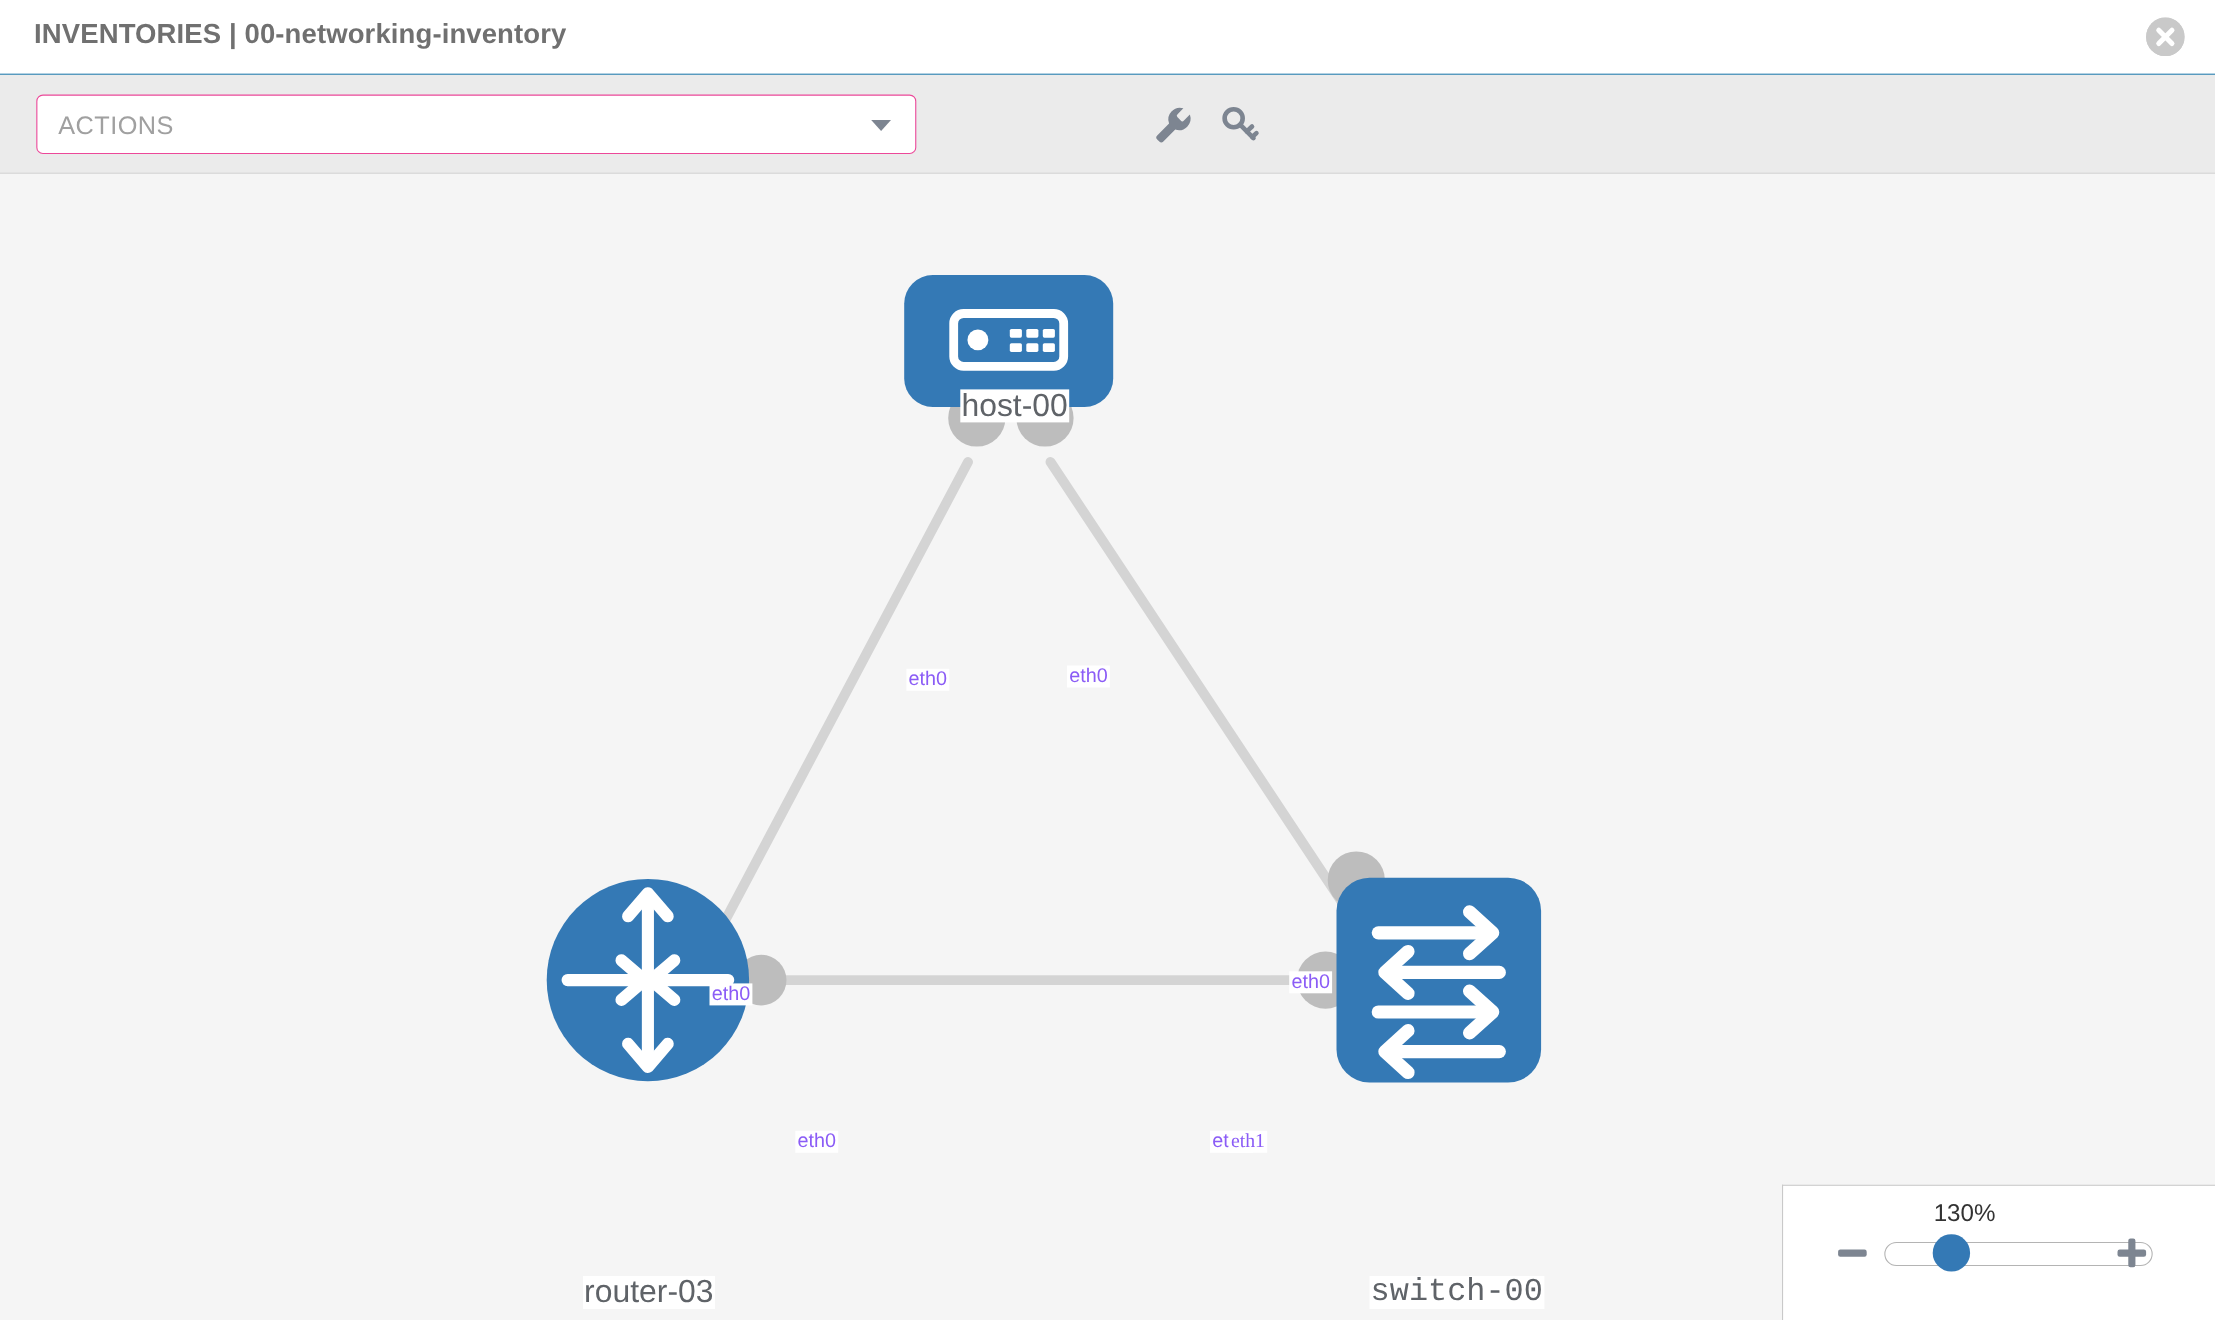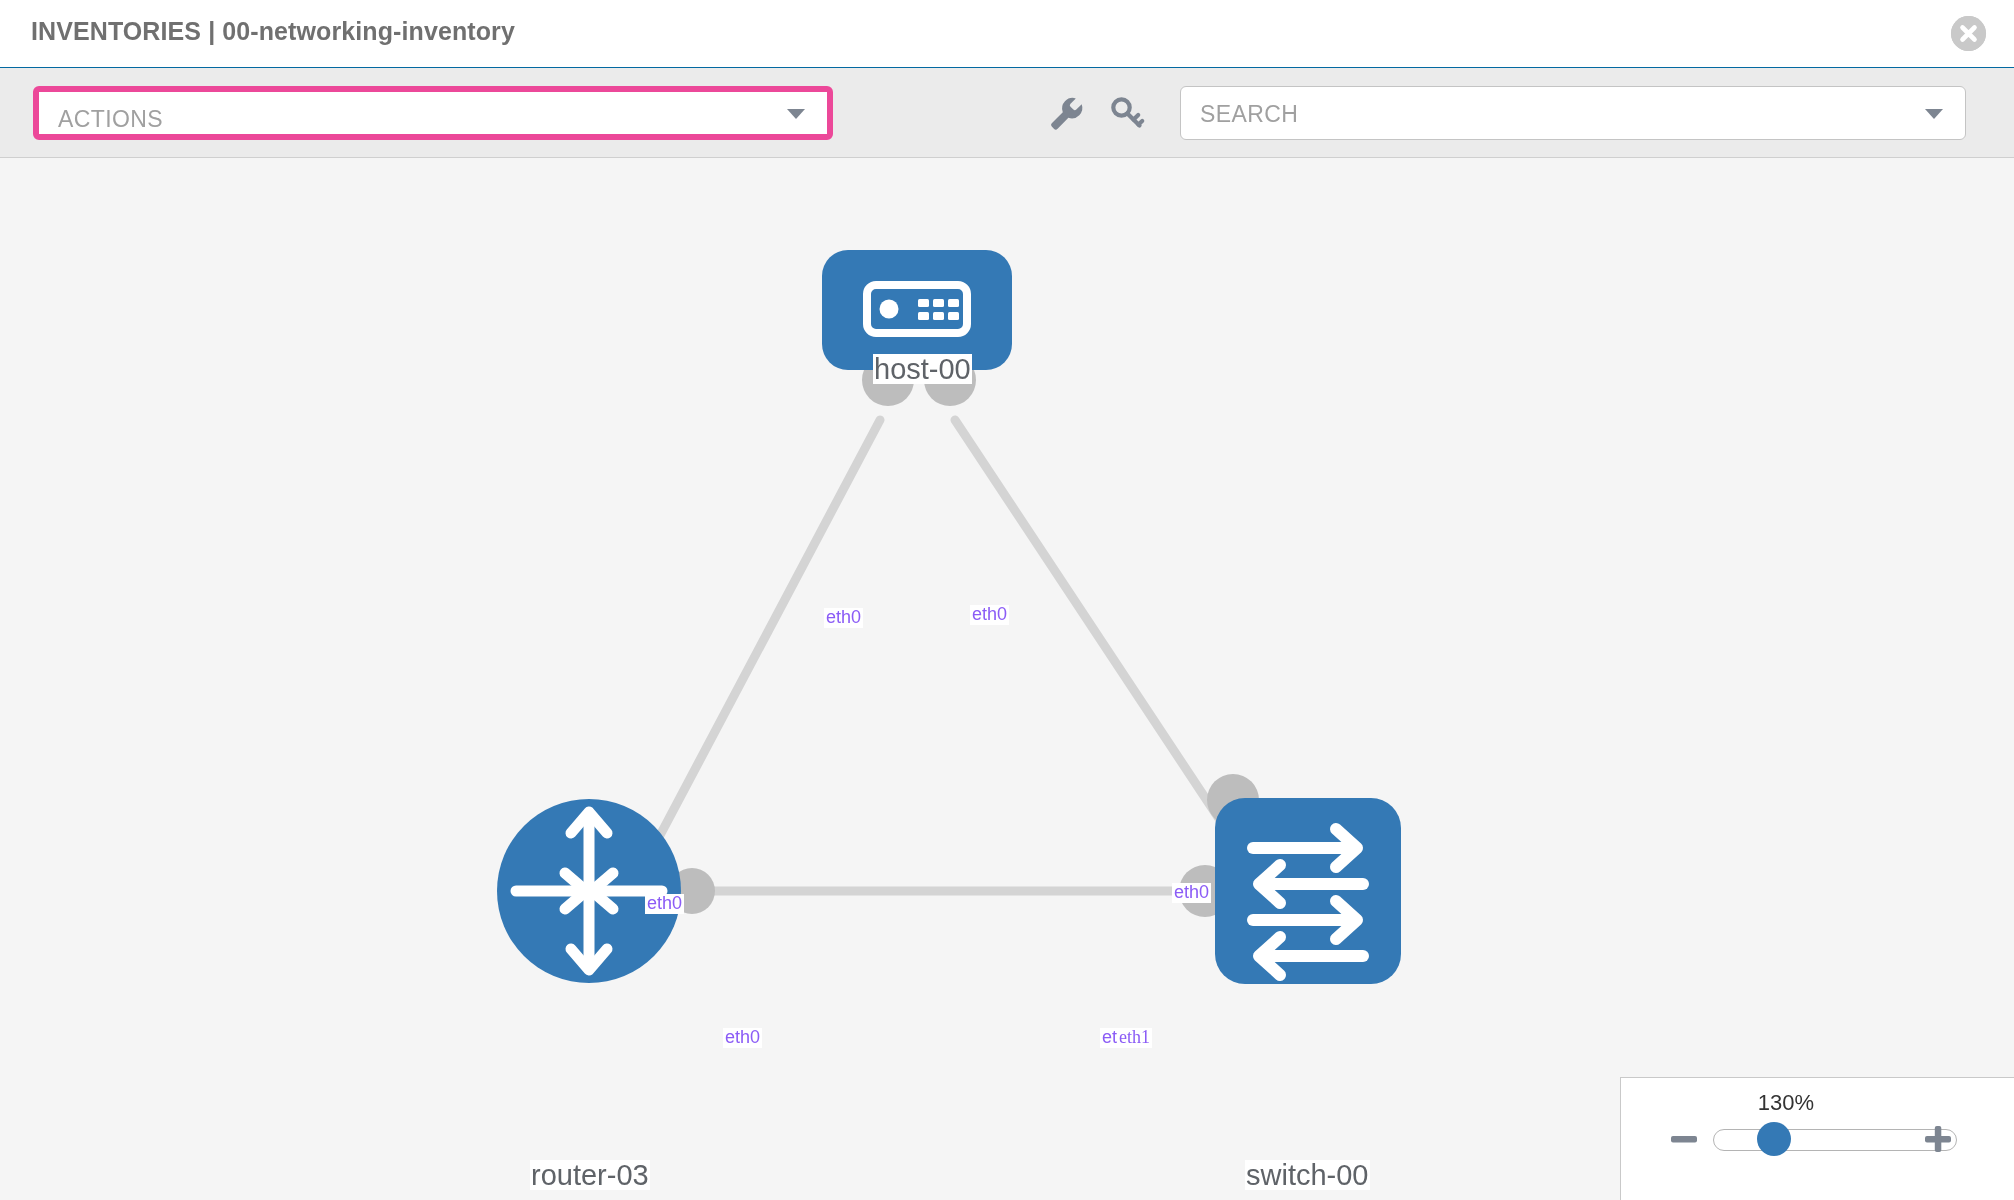--- a/index.html
+++ b/index.html
@@ -65,21 +65,21 @@
     box-sizing: border-box;
   }
 
   .actions-select {
     position: absolute;
     left: 33px;
     top: 18px;
     width: 800px;
     height: 54px;
     background: #ffffff;
-    border: 6px solid #ec4899;
+    border: 1px solid #ec4899;
     border-radius: 6px;
     box-sizing: border-box;
     cursor: pointer;
   }
   .actions-select .label {
     position: absolute;
     left: 19px;
     top: 14px;
     font-size: 23px;
     color: #a0a0a0;
@@ -250,24 +250,20 @@
       <svg width="42" height="42" viewBox="0 0 42 42">
         <g fill="none" stroke="#7d8591" stroke-width="4.2" stroke-linecap="round">
           <circle cx="16.5" cy="15.5" r="8.2"></circle>
           <path d="M22.4 21.4 L34.5 33.6"></path>
           <path d="M28.5 27.5 L33.2 23.0"></path>
           <path d="M33.4 32.5 L37.2 29.0"></path>
         </g>
       </svg>
     </div>
 
-    <div class="search-box">
-      <span class="label">SEARCH</span>
-      <span class="caret"></span>
-    </div>
   </div>
 
   <div class="canvas">
 
     <svg width="2014" height="1042" viewBox="0 0 2014 1042">
 
       <g stroke="#d4d4d4" stroke-width="9" stroke-linecap="round">
         <line x1="880" y1="262" x2="648" y2="700"></line>
         <line x1="955" y1="262" x2="1245" y2="700"></line>
         <line x1="675" y1="733" x2="1215" y2="733"></line>
@@ -331,21 +327,21 @@
           <path d="M1363 798 L1261 798"></path>
           <path d="M1280 779 L1259 798 L1280 817"></path>
         </g>
       </g>
     </svg>
 
     <div class="node-label" style="left:873px; top:196px;">host-00</div>
 
     <div class="node-label" style="left:530px; top:1002px;">router-03</div>
 
-    <div class="node-label" style="left:1245px; top:1002px;">switch-00</div>
+    <div class="node-label" style="left:1245px; top:1002px;font-family:Liberation Mono, monospace;">switch-00</div>
 
     <div class="iface-label" style="left:824px; top:450px;">eth0</div>
 
     <div class="iface-label" style="left:970px; top:447px;">eth0</div>
 
     <div class="iface-label" style="left:645px; top:736px;">eth0</div>
 
     <div class="iface-label" style="left:1172px; top:725px;">eth0</div>
 
     <div class="iface-label" style="left:723px; top:870px;">eth0</div>

